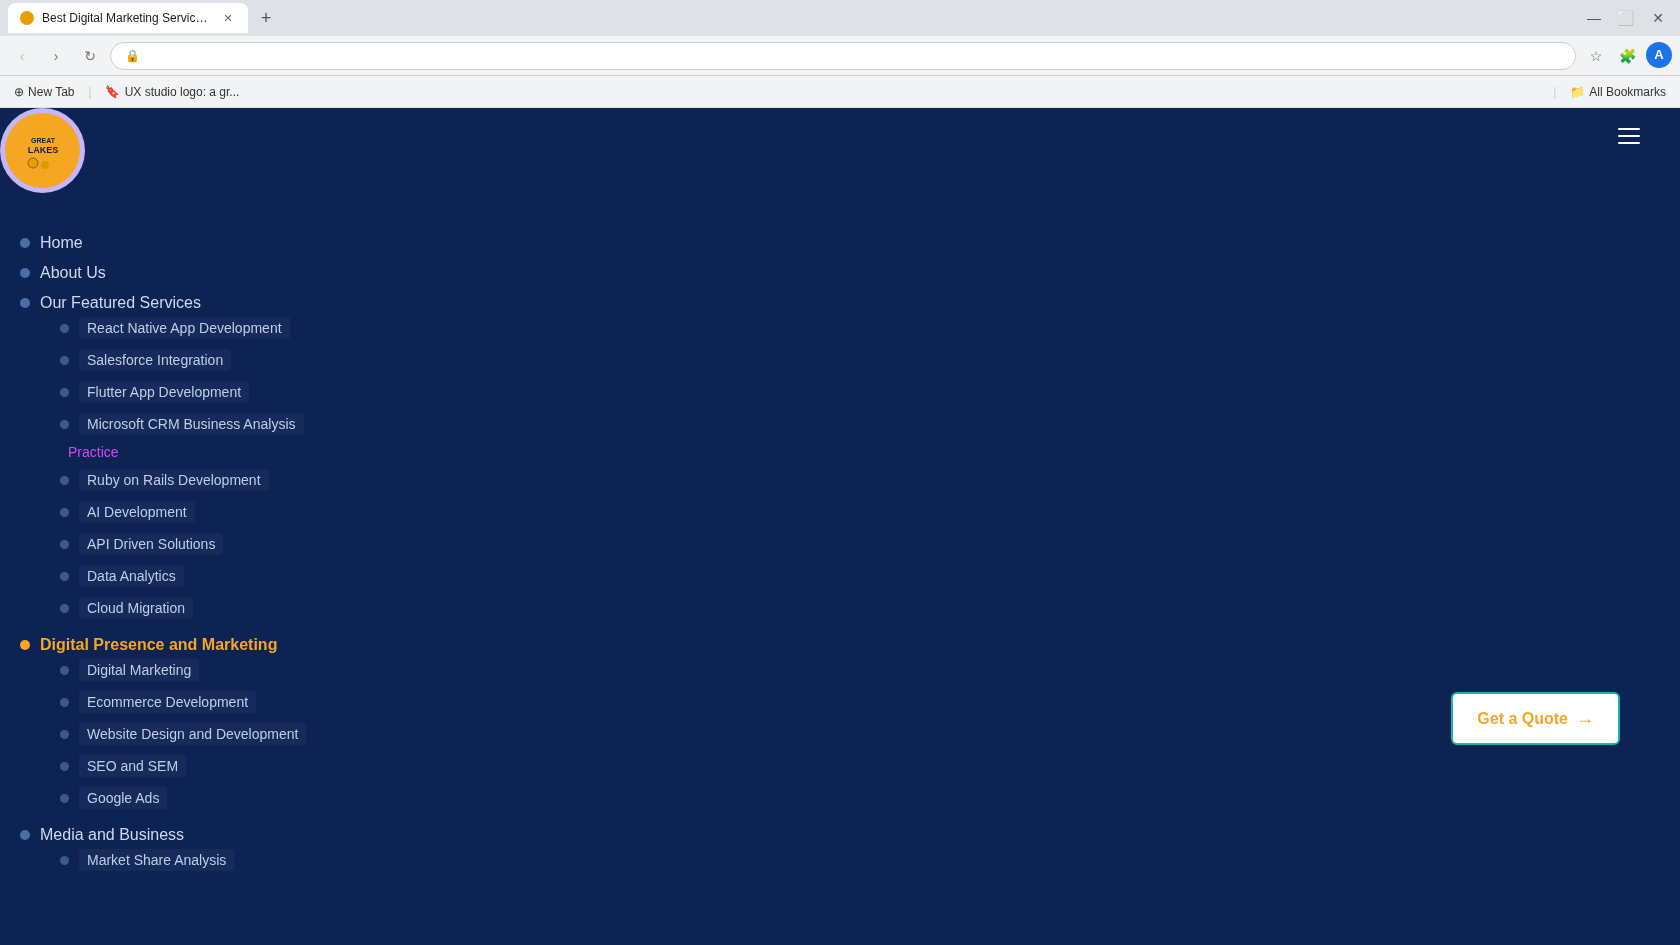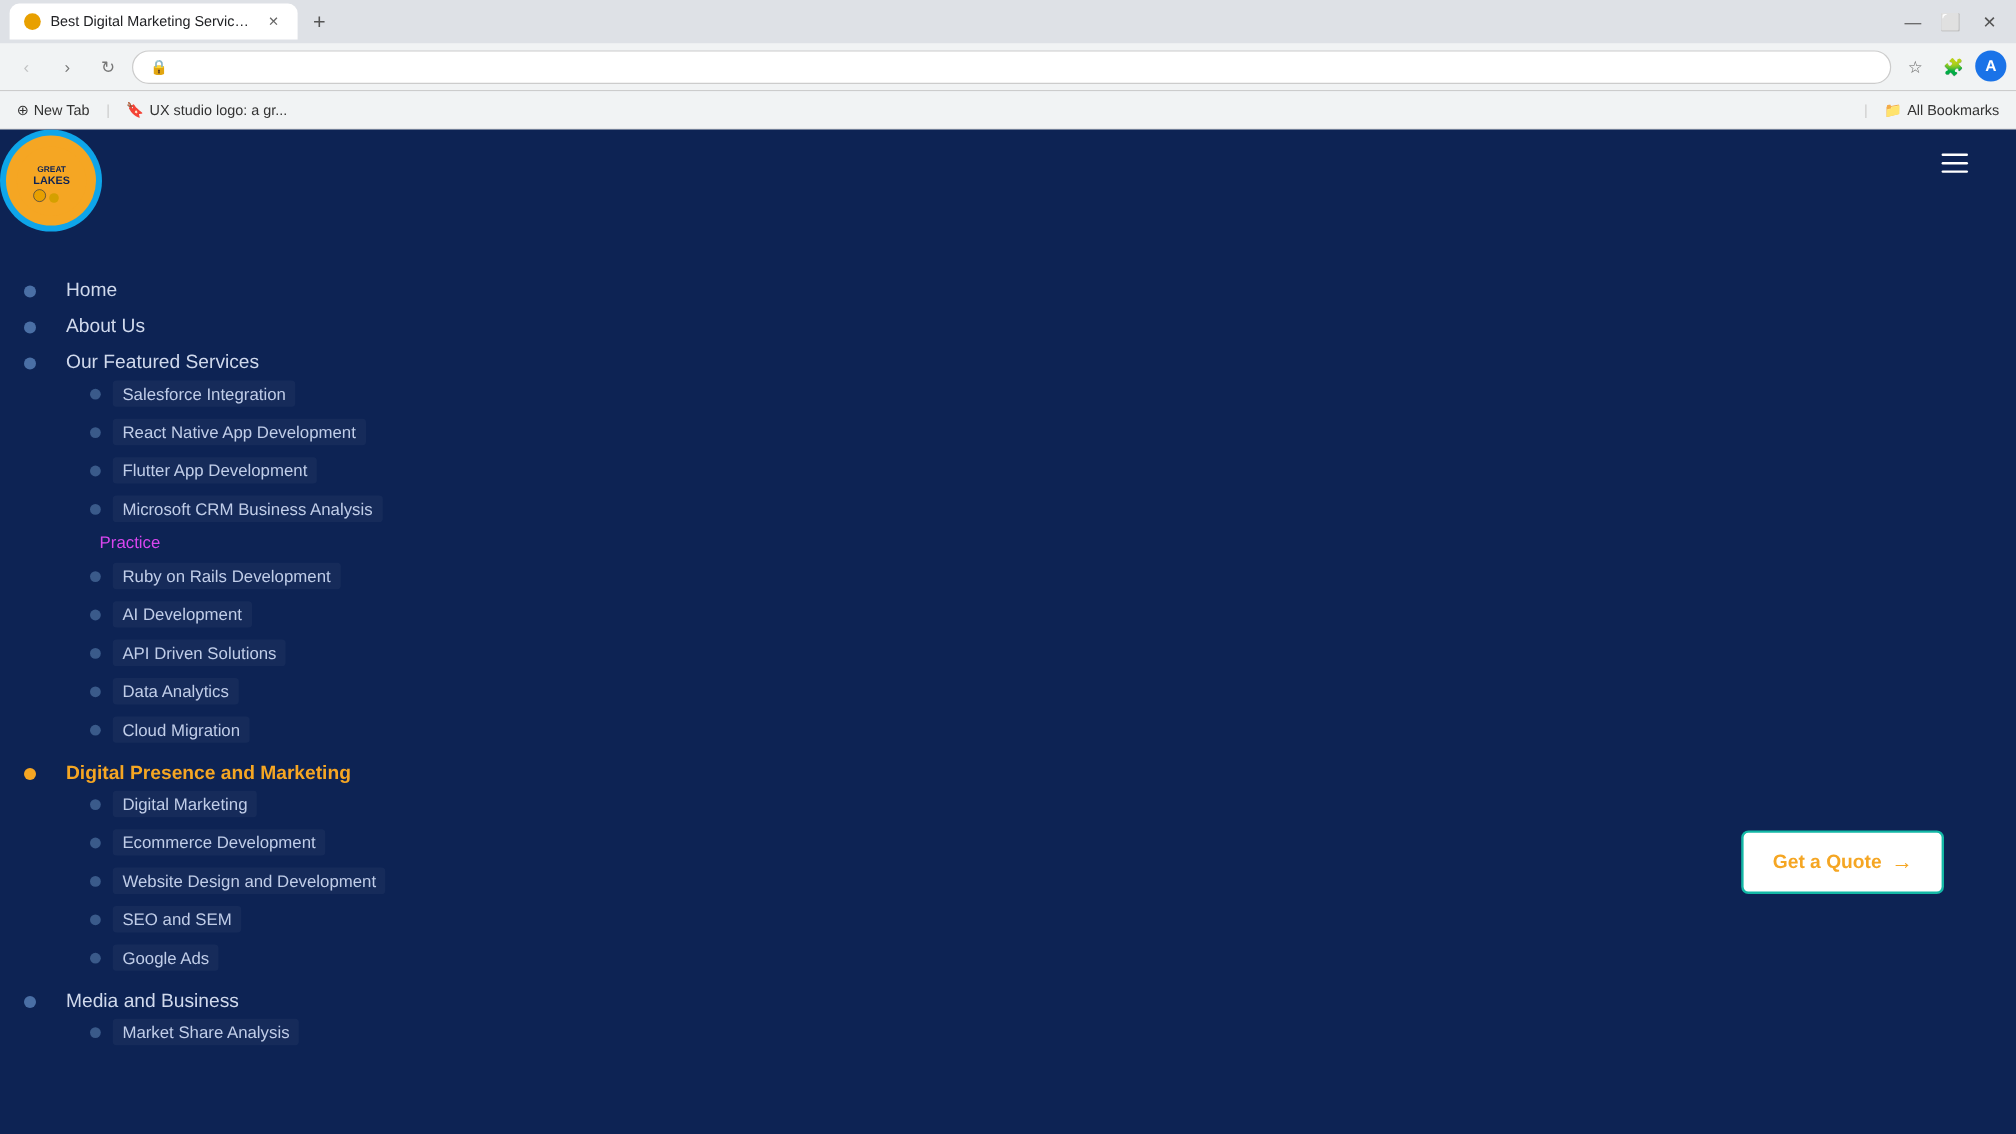--- a/index.html
+++ b/index.html
@@ -34,30 +34,30 @@
     .page-content { width: 100%; height: calc(945px - 36px - 40px - 32px); background: #0d2354; display: flex; overflow: hidden; position: relative; }
 
     
     .nav-sidebar { width: 510px; min-width: 510px; padding: 20px 0 20px 20px; overflow-y: auto; background: #0d2354; }
     .nav-sidebar::-webkit-scrollbar { width: 4px; }
     .nav-sidebar::-webkit-scrollbar-track { background: transparent; }
     .nav-sidebar::-webkit-scrollbar-thumb { background: #2a4a7f; border-radius: 4px; }
 
     
     .logo-container { position: absolute; top: 0; left: 0; width: 90px; height: 90px; }
-    .logo-circle { width: 85px; height: 85px; border-radius: 50%; background: #0ea5e9; display: flex; align-items: center; justify-content: center; overflow: hidden; }
+    .logo-circle { width: 85px; height: 85px; border-radius: 50%; background: #c4b5fd; display: flex; align-items: center; justify-content: center; overflow: hidden; }
     .logo-inner { width: 75px; height: 75px; border-radius: 50%; background: linear-gradient(135deg, #f5a623 30%, #f5a623 70%); display: flex; flex-direction: column; align-items: center; justify-content: center; position: relative; }
 
     
     .hamburger-menu { position: absolute; top: 20px; right: 40px; cursor: pointer; display: flex; flex-direction: column; gap: 5px; }
     .hamburger-line { width: 22px; height: 2px; background: #fff; border-radius: 1px; }
 
     
     .nav-list { list-style: none; margin-top: 10px; padding-left: 0; }
-    .nav-item { display: flex; align-items: flex-start; gap: 25px; padding: 6px 0; }
+    .nav-item { display: flex; align-items: flex-start; gap: 10px; padding: 6px 0; }
     .nav-bullet { width: 10px; height: 10px; border-radius: 50%; background: #4a6fa5; flex-shrink: 0; margin-top: 4px; }
     .nav-item-label { color: #d0d9ec; font-size: 16px; font-weight: 400; cursor: pointer; }
     .nav-item-label.active { color: #f5a623; font-weight: 600; }
 
     
     .subnav-container { padding-left: 20px; }
     .subnav-list { list-style: none; }
     .subnav-item { display: flex; align-items: center; gap: 10px; padding: 5px 0; position: relative; }
     .subnav-bullet { width: 9px; height: 9px; border-radius: 50%; background: #3a5a8a; flex-shrink: 0; }
     .subnav-label { color: #c0cde8; font-size: 14px; cursor: pointer; background: rgba(255,255,255,0.04); padding: 3px 8px; border-radius: 3px; }
@@ -150,25 +150,25 @@
 
       <li class="nav-item">
         <span class="nav-bullet"></span>
         <div style="flex:1">
           <span class="nav-item-label">Our Featured Services</span>
           
           <div class="subnav-container">
             <ul class="subnav-list">
               <li class="subnav-item">
                 <span class="subnav-bullet"></span>
+                <span class="subnav-label">React Native App Development</span>
+              </li>
+              <li class="subnav-item">
+                <span class="subnav-bullet"></span>
                 <span class="subnav-label">Salesforce Integration</span>
-              </li>
-              <li class="subnav-item">
-                <span class="subnav-bullet"></span>
-                <span class="subnav-label">React Native App Development</span>
               </li>
               <li class="subnav-item">
                 <span class="subnav-bullet"></span>
                 <span class="subnav-label">Flutter App Development</span>
               </li>
               <li class="subnav-item">
                 <span class="subnav-bullet"></span>
                 <span class="subnav-label">Microsoft CRM Business Analysis</span>
               </li>
             </ul>

